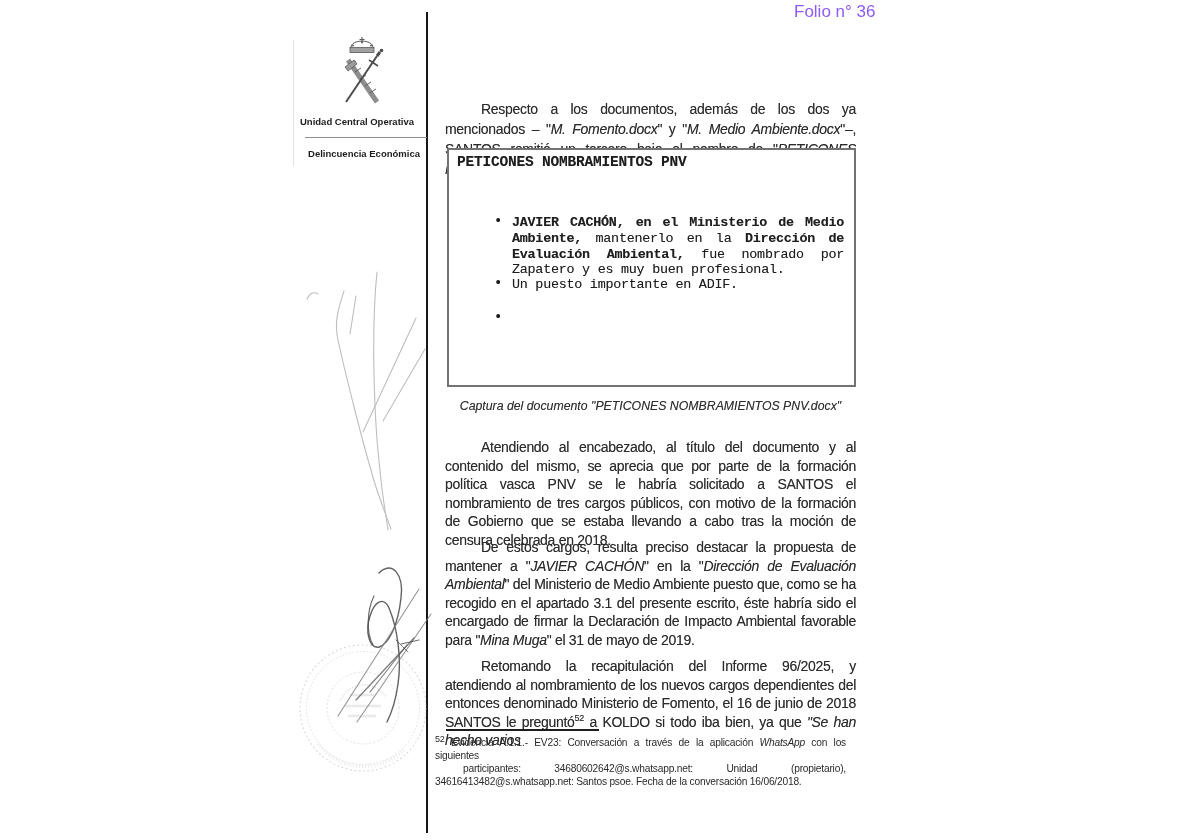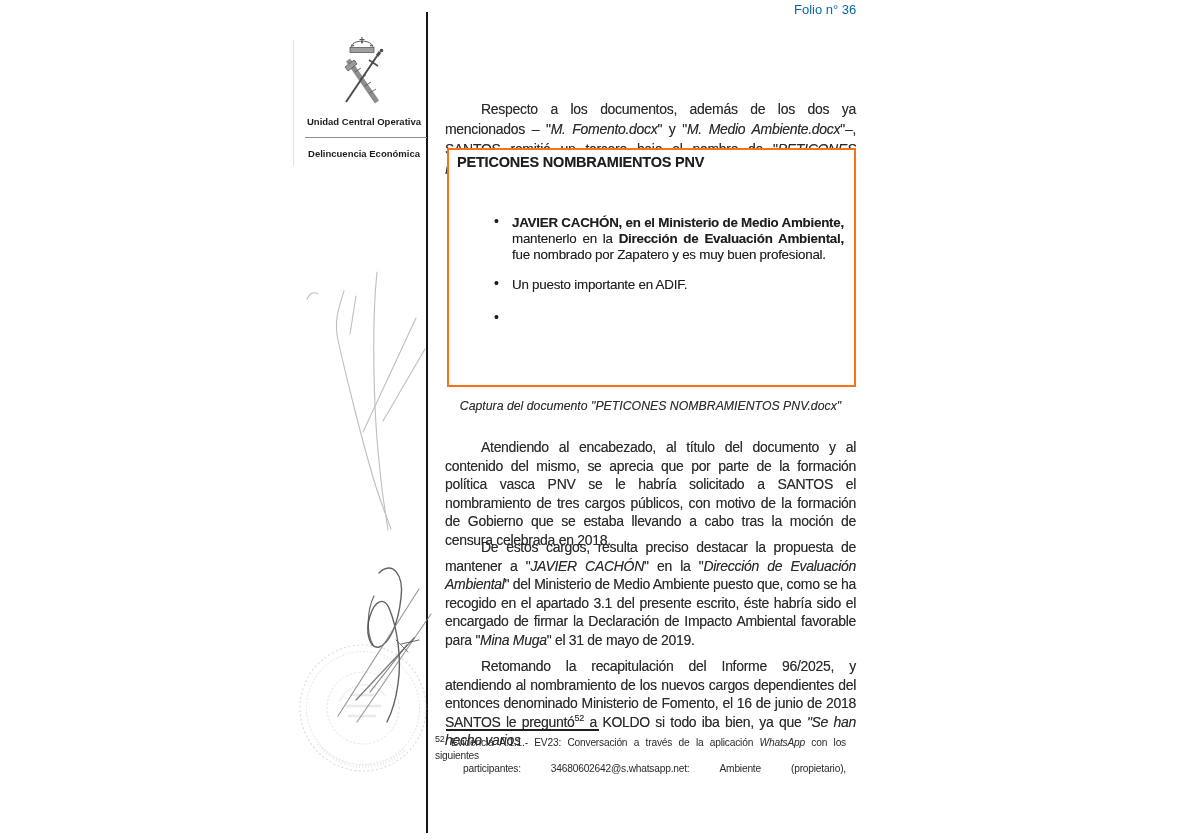--- a/index.html
+++ b/index.html
@@ -5,50 +5,50 @@
   html,body{margin:0;padding:0;}
   body{
     width:1200px;height:840px;position:relative;overflow:hidden;
     background:#ffffff;
     font-family:"Liberation Sans", sans-serif;
     color:#2b2b2b;
   }
   .sheet{position:absolute;inset:0;}
 
   
-  .folio{position:absolute;left:794px;top:2px;font-size:13px;color:#0369a1;}
+  .folio{position:absolute;left:794px;top:2px;font-size:17px;color:#8b5cf6;}
 
   
   .vline{position:absolute;left:426px;top:12px;width:2px;height:821px;background:#161616;}
   .edge-line{position:absolute;left:293px;top:40px;width:1px;height:126px;background:#e2e2e2;}
 
   
   .emblem{position:absolute;left:333px;top:36px;width:58px;height:74px;}
-  .lh-unit{position:absolute;left:300px;top:116px;width:128px;text-align:center;
+  .lh-unit{position:absolute;left:300px;top:116px;width:128px;text-align:left;
            font-size:9.5px;font-weight:bold;color:#1c1c1c;}
   .lh-div-line{position:absolute;left:305px;top:137px;width:122px;height:1px;background:#8f8f8f;}
   .lh-division{position:absolute;left:300px;top:148px;width:128px;text-align:center;
            font-size:9.5px;font-weight:bold;color:#1c1c1c;}
 
   
   .bp{position:absolute;left:445px;width:411px;text-align:justify;text-indent:36px;
       font-size:14px;line-height:18.6px;letter-spacing:-0.3px;color:#2b2b2b;
       text-shadow:0 0 0.4px rgba(20,20,20,.45);}
   .p-intro{top:85px;line-height:20px;}
   .p-atendiendo{top:424px;}
   .p-cargos{top:524px;}
   .p-retomando{top:643px;}
   .it{font-style:italic;}
   sup{font-size:9px;line-height:0;}
 
   
   .doc-box{position:absolute;left:447px;top:148px;width:405px;height:235px;
-           border:2px solid #f97316;background:#fff;
+           border:2px solid #737373;background:#fff;
            font-size:13.4px;line-height:15.8px;letter-spacing:-0.25px;color:#1e1e1e;
-           text-shadow:0 0 0.4px rgba(20,20,20,.4);}
+           text-shadow:0 0 0.4px rgba(20,20,20,.4);font-family:Liberation Mono, monospace;}
   .box-title{position:absolute;left:8px;top:5px;font-weight:bold;font-size:14.5px;letter-spacing:-0.2px;}
   .bullet{position:absolute;left:0;right:10px;}
   .bullet .dot{position:absolute;left:45px;top:-1px;font-size:14px;}
   .bullet .b-text{display:block;margin-left:63px;text-align:justify;}
   .bullet-1{top:65px;}
   .bullet-2{top:127px;}
   .bullet-3{top:161px;}
   .box-footer{position:absolute;left:7px;right:7px;top:202px;text-align:justify;}
   .bold{font-weight:bold;}
 
@@ -132,23 +132,24 @@
   <p class="bp p-cargos"><span>De estos cargos, resulta preciso destacar la propuesta de mantener a "</span><span class="it">JAVIER CACHÓN</span><span>" en la "</span><span class="it">Dirección de Evaluación Ambiental</span><span>" del Ministerio de Medio Ambiente puesto que, como se ha recogido en el apartado 3.1 del presente escrito, éste habría sido el encargado de firmar la Declaración de Impacto Ambiental favorable para "</span><span class="it">Mina Muga</span><span>" el 31 de mayo de 2019.</span></p>
 
   <p class="bp p-retomando"><span>Retomando la recapitulación del Informe 96/2025, y atendiendo al nombramiento de los nuevos cargos dependientes del entonces denominado Ministerio de Fomento, el 16 de junio de 2018 SANTOS le preguntó</span><sup>52</sup><span> a KOLDO si todo iba bien, ya que </span><span class="it">"Se han hecho varios</span></p>
 
   <div class="fn-rule"></div>
   <div class="footnote">
     <div class="fn-l1"><sup>52</sup><span> Evidencia A.1.1.- EV23: Conversación a través de la aplicación </span><span class="it">WhatsApp</span><span> con los siguientes</span></div>
     <div class="fn-l2">
       <span>participantes:</span>
       <span>34680602642@s.whatsapp.net:</span>
-      <span>Ambiente</span>
+      <span>Unidad</span>
       <span>(propietario),</span>
     </div>
+    <div class="fn-l3">34616413482@s.whatsapp.net: Santos psoe. Fecha de la conversación 16/06/2018.</div>
   </div>
 
   <svg class="marks" viewBox="0 0 1200 840">
 
     <g class="stampg" opacity="0.55">
       <circle cx="363" cy="708" r="63" fill="none" stroke="#bcbcbc" stroke-width="1.1" stroke-dasharray="2 2.4"></circle>
       <circle cx="363" cy="708" r="56.5" fill="none" stroke="#c2c2c2" stroke-width="1" stroke-dasharray="1.5 2"></circle>
       <circle cx="363" cy="708" r="36" fill="none" stroke="#c6c6c6" stroke-width="1" stroke-dasharray="2 2"></circle>
       <path d="M340 701 a26 26 0 0 1 46 -4" fill="none" stroke="#c9c9c9" stroke-width="2" stroke-dasharray="1 1.6"></path>
       <path d="M345 706 h36 M348 716 h28 M350 695 h24" stroke="#cfcfcf" stroke-width="2.4" opacity="0.8"></path>

